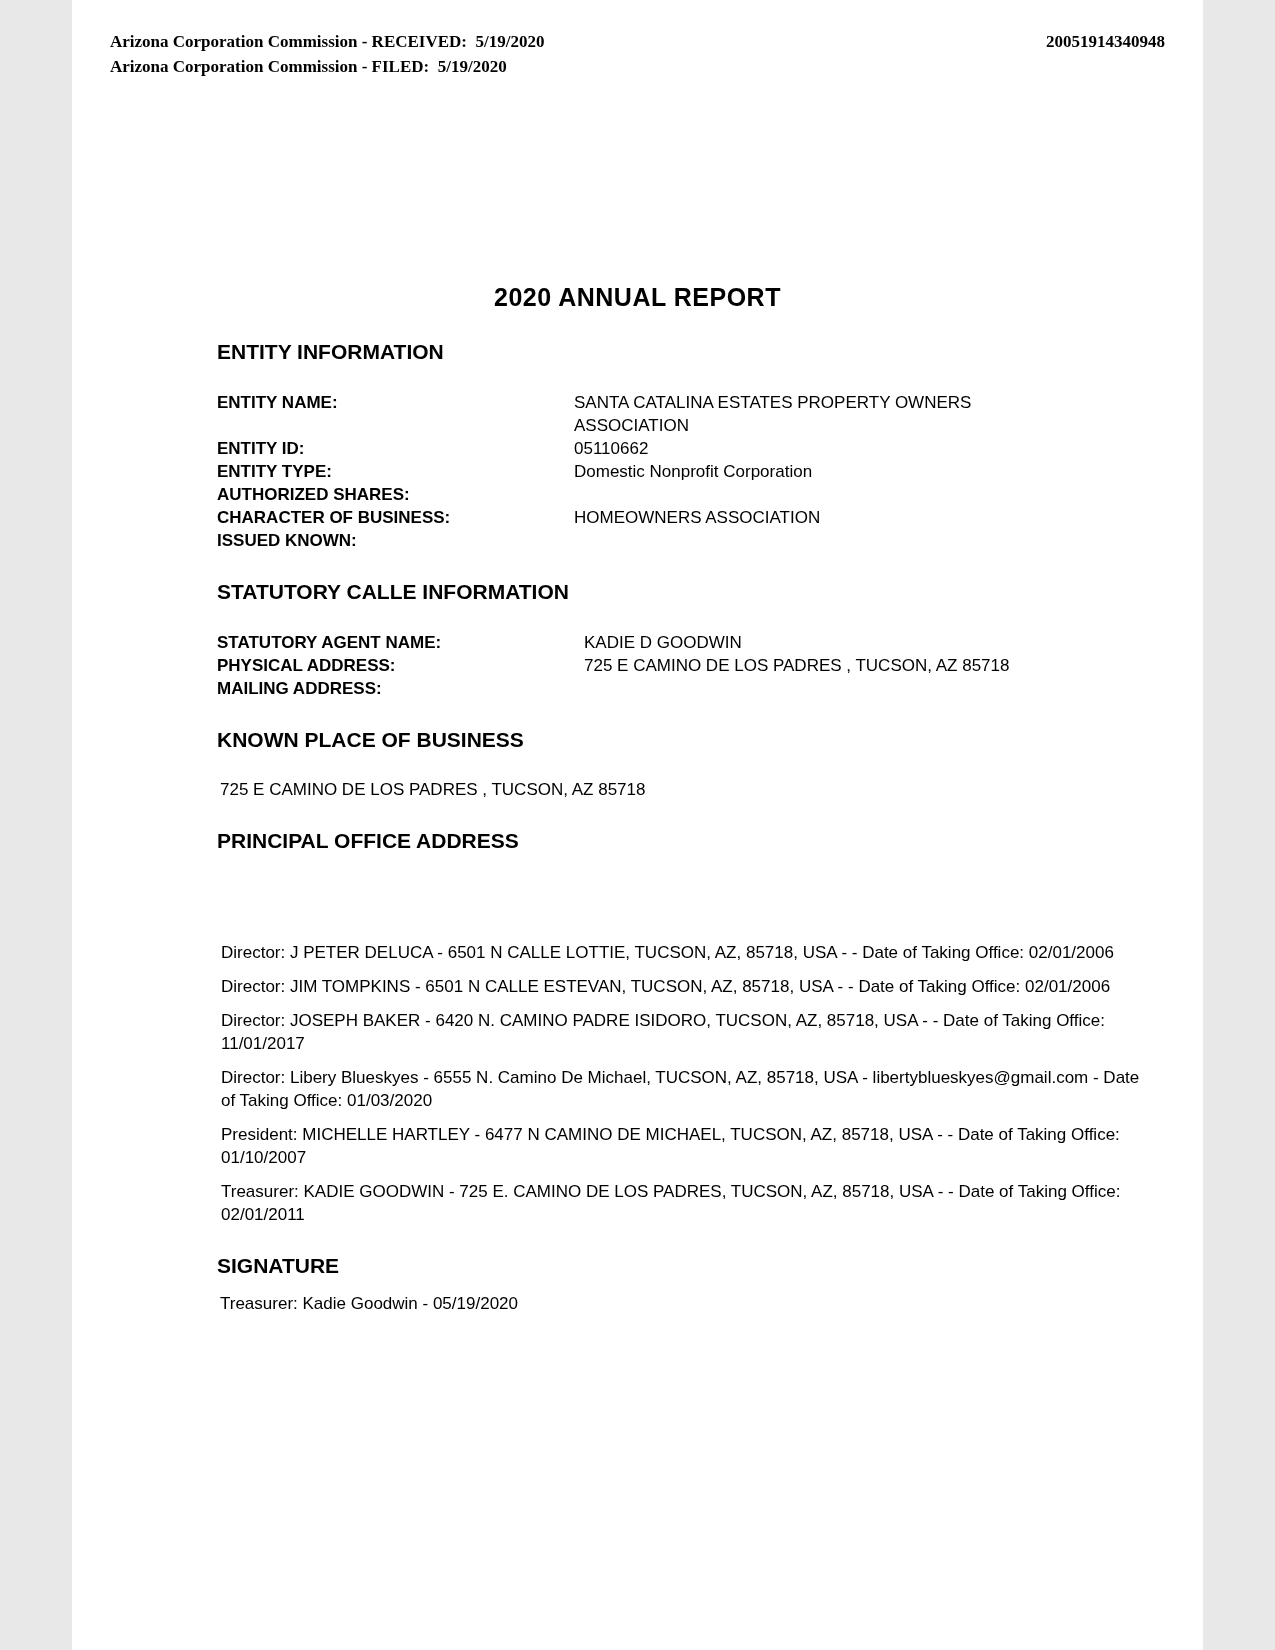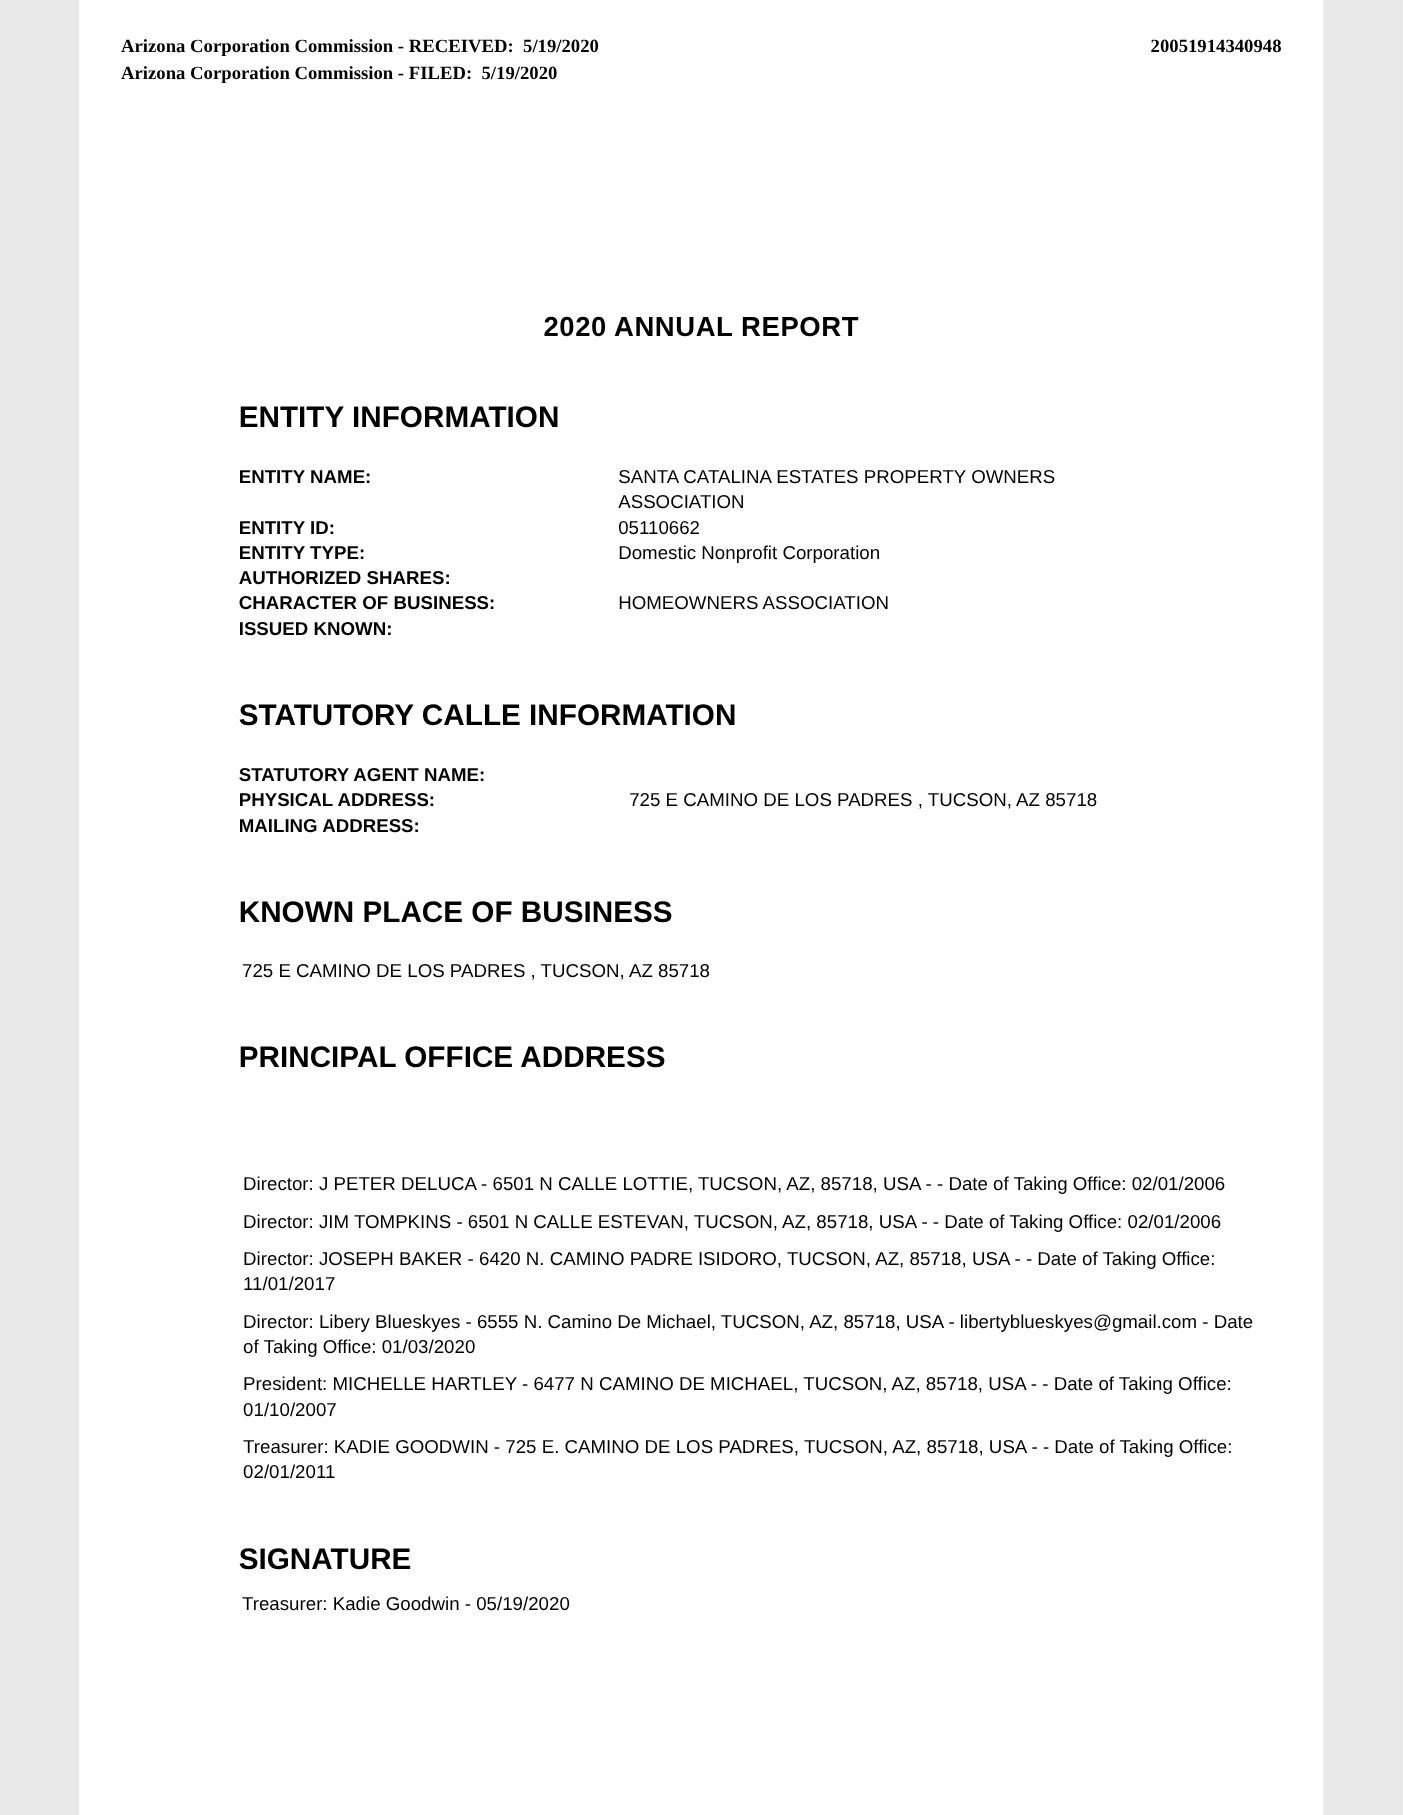--- a/index.html
+++ b/index.html
@@ -34,26 +34,26 @@
     text-align: center;
     font-size: 25px;
     font-weight: bold;
     letter-spacing: 0.5px;
   }
   .content {
     margin-left: 145px;
     margin-right: 140px;
   }
   h2.section-heading {
-    font-size: 27px;
+    font-size: 21px;
     font-weight: bold;
-    margin-top: 52px;
+    margin-top: 28px;
   }
   .kv-table { margin-top: 27px; font-size: 17px; }
-  .kv-row { display: flex; align-items: flex-start; }
+  .kv-row { display: flex; align-items: flex-start; gap: 12px; }
   .kv-row .kv-label {
     flex: 0 0 345px;
     font-weight: bold;
     line-height: 23px;
   }
   .kv-row .kv-value {
     flex: 1 1 auto;
     line-height: 23px;
     max-width: 520px;
   }
@@ -125,20 +125,21 @@
       <div class="kv-row">
         <div class="kv-label">ISSUED KNOWN:</div>
         <div class="kv-value"></div>
       </div>
     </div>
 
     <h2 class="section-heading">STATUTORY CALLE INFORMATION</h2>
     <div class="kv-table agent-table">
       <div class="kv-row">
         <div class="kv-label">STATUTORY AGENT NAME:</div>
+        <div class="kv-value">KADIE D GOODWIN</div>
       </div>
       <div class="kv-row">
         <div class="kv-label">PHYSICAL ADDRESS:</div>
         <div class="kv-value">725 E CAMINO DE LOS PADRES , TUCSON, AZ 85718</div>
       </div>
       <div class="kv-row">
         <div class="kv-label">MAILING ADDRESS:</div>
         <div class="kv-value"></div>
       </div>
     </div>

